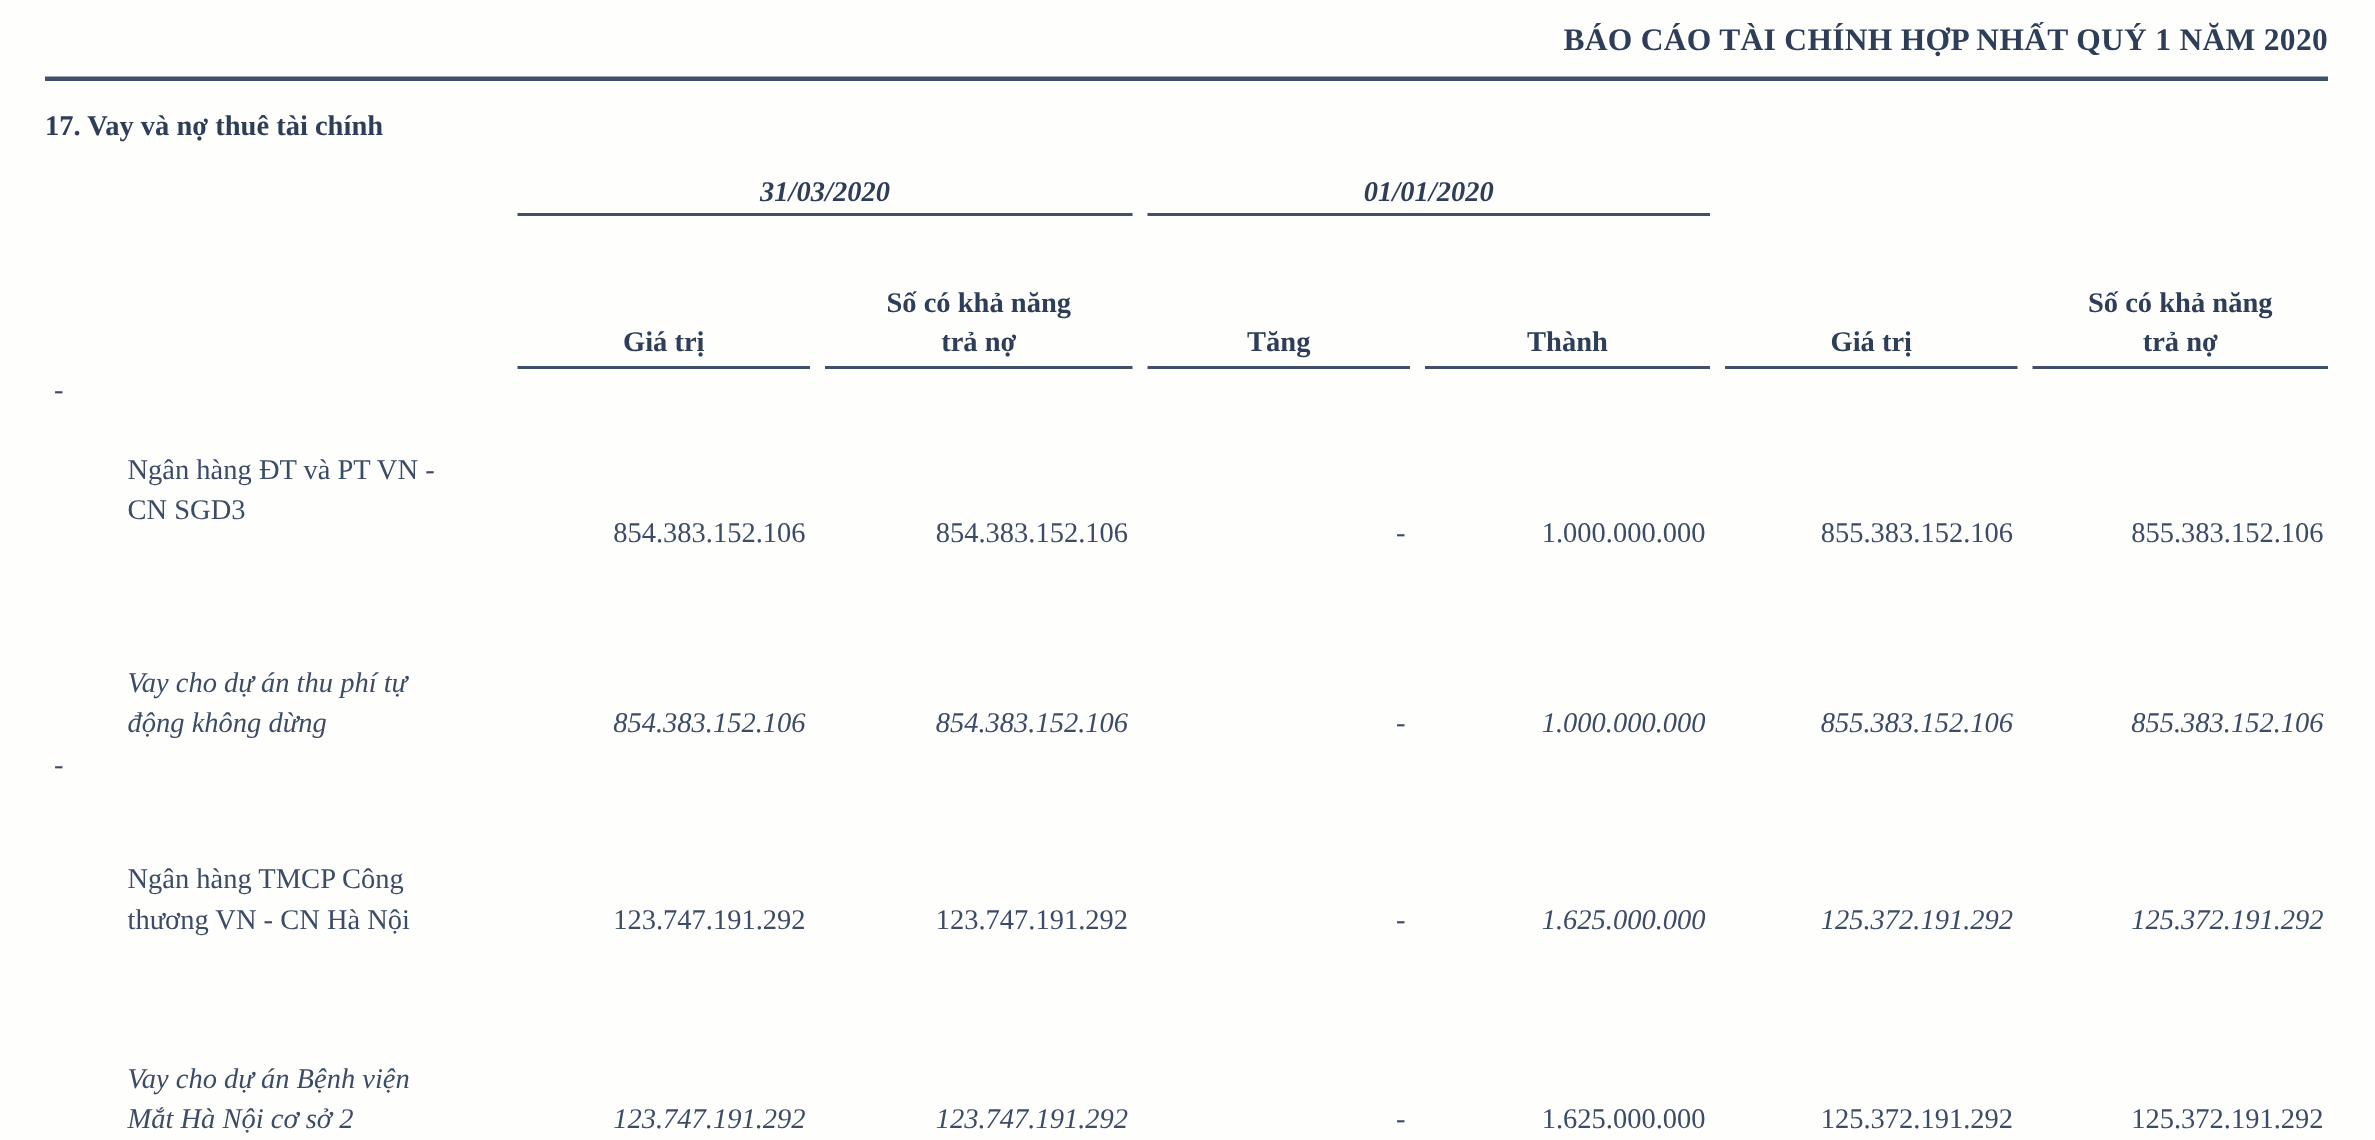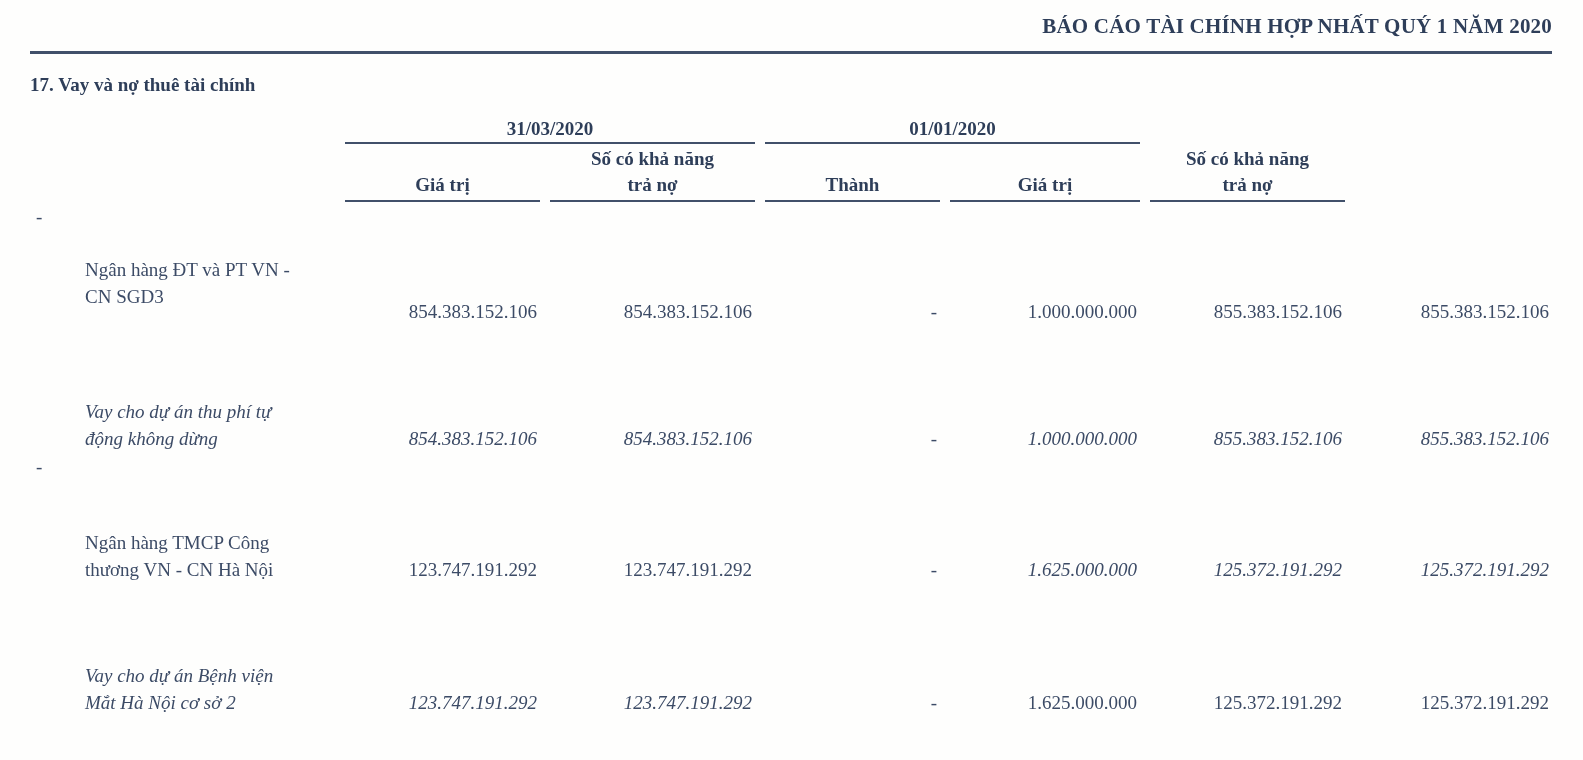--- a/index.html
+++ b/index.html
@@ -21,26 +21,26 @@
   .addr2{font-size:19px;margin-top:14px;}
   .hdr-right{text-align:right;line-height:1.0;}
   .report-title{font-size:21px;font-weight:700;color:#2e3e59;letter-spacing:.2px;}
   .form-no{font-size:19px;margin-top:8px;}
   .hdr-rule{height:0;border-top:3px solid #41506a;margin-top:14px;}
   
   .section-title{font-size:19px;font-weight:700;color:#2e3e59;margin-top:20px;}
   
   .tbl{margin-top:16px;width:1522px;}
   .grid{display:grid;grid-template-columns:315px 195px 215px 185px 200px 205px 207px;}
-  .ggrid{display:grid;grid-template-columns:315px 410px 385px 412px;}
+  .ggrid{display:grid;grid-template-columns:315px 410px 385px 412px;font-style:italic;}
   .seg{border-bottom:2px solid #41506a;}
   .seg.inset{margin-left:10px;}
   .gcell{display:flex;flex-direction:column;justify-content:flex-end;height:32px;}
   .gcell .seg{text-align:center;font-size:19px;font-weight:700;color:#2e3e59;padding-bottom:2px;}
-  .shcell{display:flex;flex-direction:column;justify-content:flex-end;height:58px;}
+  .shcell{display:flex;flex-direction:column;justify-content:flex-end;height:58px;margin-top:44px;}
   .shcell .seg{text-align:center;font-size:19px;font-weight:700;color:#2e3e59;
                white-space:pre-line;line-height:26px;padding-bottom:2px;}
   
   .row{align-items:end;}
   .lblcell{position:relative;padding-left:55px;font-size:19px;line-height:27px;
            white-space:pre-line;box-sizing:border-box;}
   .bullet{position:absolute;left:6px;top:1px;font-size:19px;}
   .bullet.raised{top:-22px;}
   .val{text-align:right;font-size:19px;padding-right:3px;line-height:27px;}
   .it{font-style:italic;}
@@ -80,20 +80,23 @@
     </div>
 
     <div class="grid">
       <div></div>
       <div class="shcell">
         <div class="seg">Giá trị</div>
       </div>
       <div class="shcell">
         <div class="seg inset">Số có khả năng
 trả nợ</div>
+      </div>
+      <div class="shcell">
+        <div class="seg inset">Tăng</div>
       </div>
       <div class="shcell">
         <div class="seg inset">Thành</div>
       </div>
       <div class="shcell">
         <div class="seg inset">Giá trị</div>
       </div>
       <div class="shcell">
         <div class="seg inset">Số có khả năng
 trả nợ</div>

